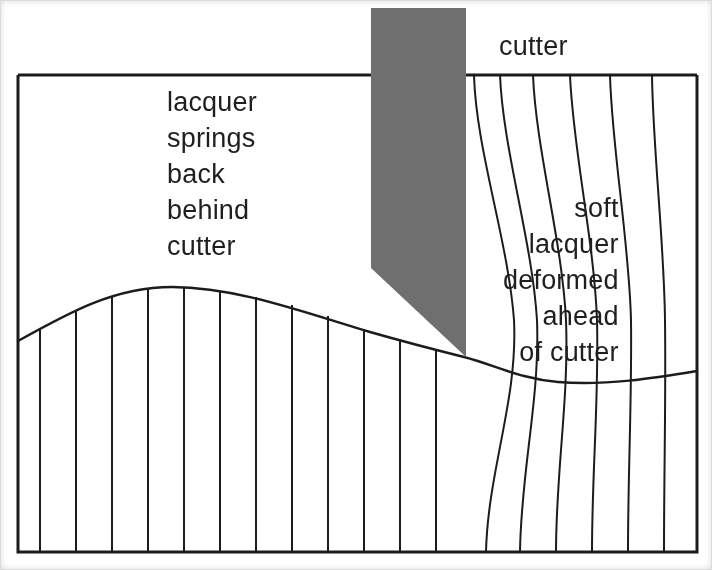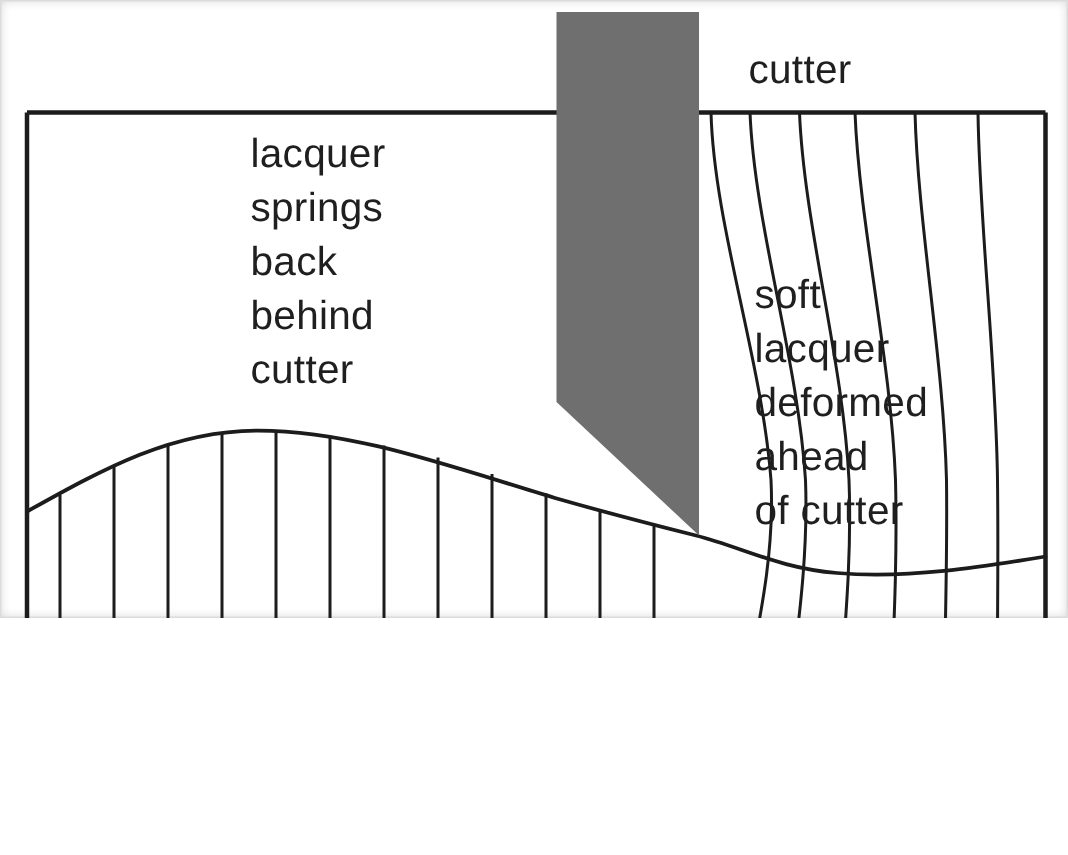--- a/index.html
+++ b/index.html
@@ -4,21 +4,21 @@
 <style>
   html, body {
     margin: 0;
     padding: 0;
     background: #ffffff;
     font-family: "Liberation Sans", "DejaVu Sans", sans-serif;
   }
   .page {
     position: relative;
     width: 712px;
-    height: 412px;
+    height: 570px;
     background: #ffffff;
     overflow: hidden;
     box-shadow: inset 0 0 0 1px #dcdcdc, inset 0 0 7px rgba(0,0,0,0.18);
   }
   .diagram-svg {
     position: absolute;
     left: 0;
     top: 0;
     width: 712px;
     height: 570px;
@@ -26,21 +26,21 @@
   .label {
     position: absolute;
     color: #1f1f1f;
     font-size: 27px;
     line-height: 36px;
     white-space: pre-line;
     letter-spacing: 0.2px;
   }
   .label-cutter     { left: 499px; top: 28px; }
   .label-springback { left: 167px; top: 84px; }
-  .label-deformed   { left: 503px; top: 178px; }
+  .label-deformed   { left: 503px; top: 190px; text-align: right; }
 </style>
 </head>
 <body>
 
 <div class="page">
 
   <svg class="diagram-svg" viewBox="0 0 712 570">
 
     <g fill="none" stroke-width="3" stroke-linecap="butt" stroke="#1c1c1c">
       <line x1="18" y1="75" x2="697" y2="75"></line>

